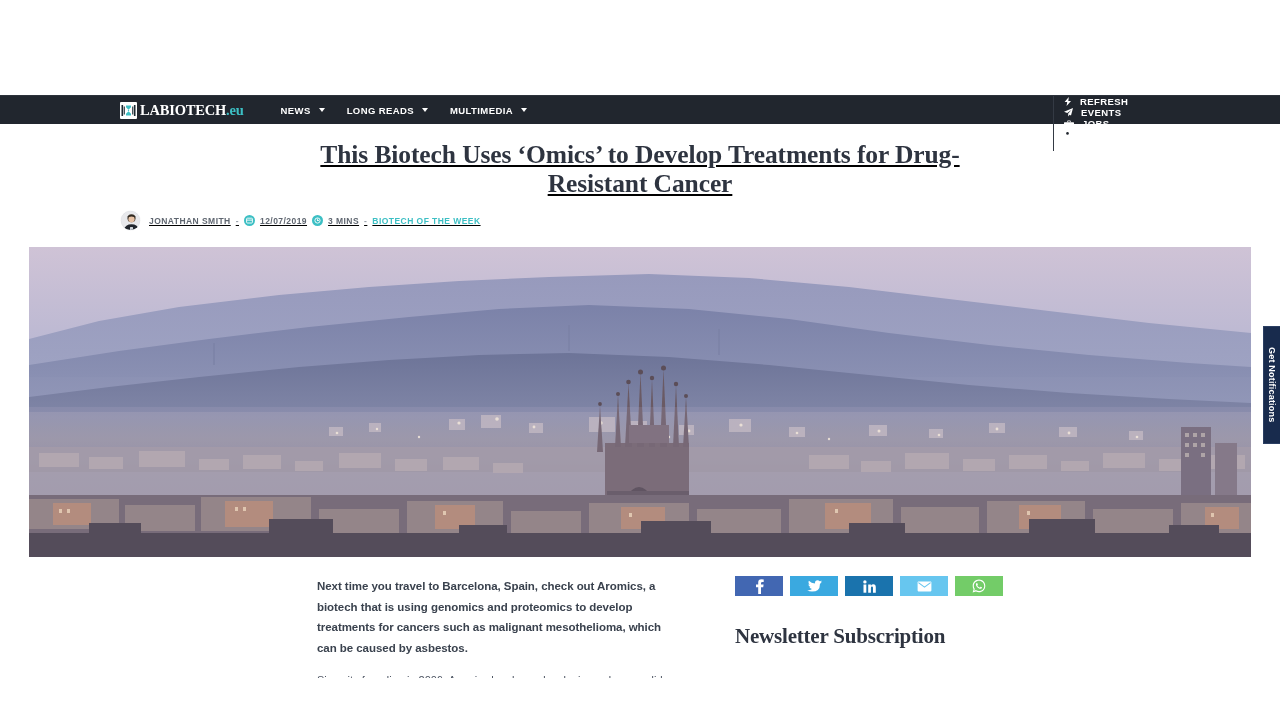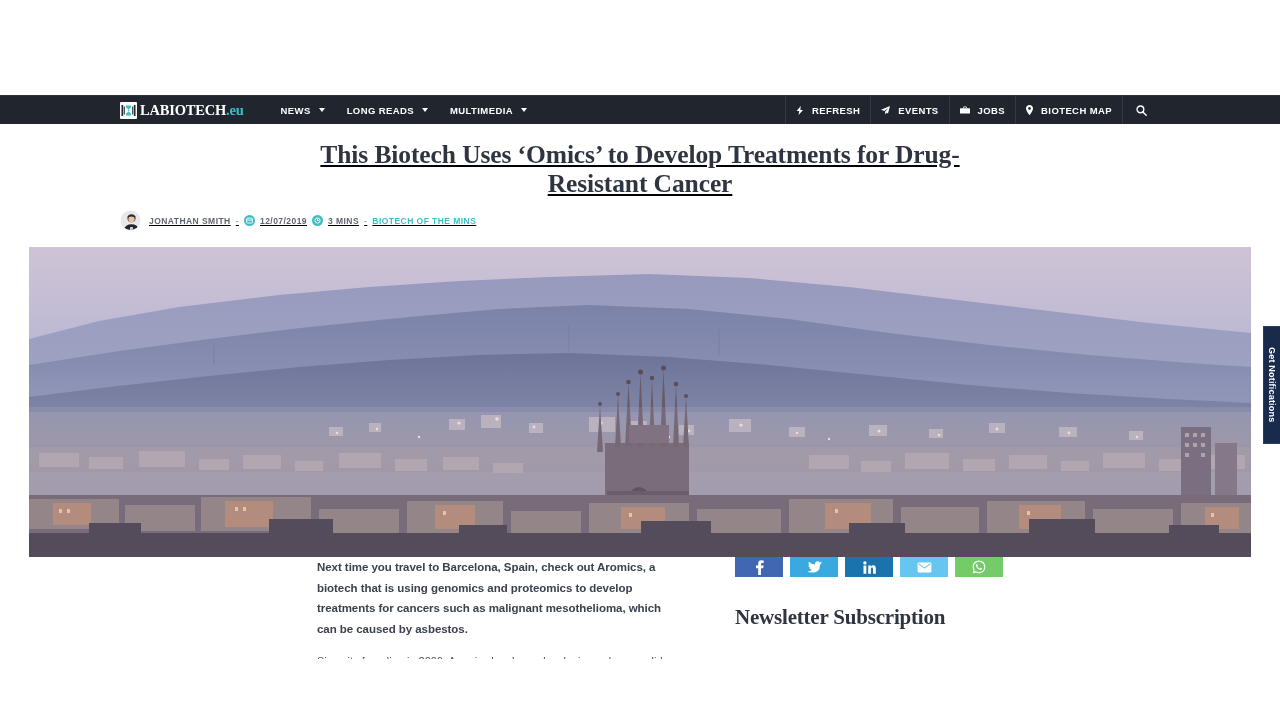--- a/index.html
+++ b/index.html
@@ -55,21 +55,21 @@
   .caret {
     width:0;height:0;
     border-left:3.5px solid transparent;
     border-right:3.5px solid transparent;
     border-top:4px solid #ffffff;
     display:inline-block;
   }
 
   .nav-right {
     margin-left:auto;
-    display:flex; align-items:stretch; height:100%;
+    display:flex; align-items:stretch; height:100%;flex-direction:column;
   }
   .nav-right .nav-item {
     border-left:1px solid #343a44;
     padding:0 10px;
   }
   .nav-right .nav-item:last-child { padding:0 13px; }
   .ico { display:inline-block; line-height:0; }
   .ico svg { display:block; }
 
   
@@ -119,20 +119,21 @@
   .hero-wrap {
     width:1222px; margin:16px auto 0;
     height:310px;
     position:relative; overflow:hidden;
   }
   .hero { width:100%; height:100%; display:block; }
 
   
   .cols {
     width:1040px; margin:0 auto;
+    padding-top:19px;
     display:flex; gap:0;
   }
   .col-main { width:545px; padding-left:197px; }
   .col-side { width:495px; padding-left:70px; }
 
   .lead {
     font-size:11.5px;
     line-height:1.78;
     font-weight:700;
     color:#3a424e;
@@ -300,21 +301,21 @@
     <span class="by-text">12/07/2019</span>
     <span class="by-ico">
       <svg width="7" height="7" viewBox="0 0 7 7">
           <circle cx="3.5" cy="3.5" r="2.6" fill="none" stroke="#fff" stroke-width="0.9"></circle>
           <line x1="3.5" y1="3.5" x2="3.5" y2="1.9" stroke="#fff" stroke-width="0.8" stroke-linecap="round"></line>
           <line x1="3.5" y1="3.5" x2="4.7" y2="3.5" stroke="#fff" stroke-width="0.8" stroke-linecap="round"></line>
         </svg>
     </span>
     <span class="by-text">3 MINS</span>
     <span class="by-sep">-</span>
-    <span class="by-cat">BIOTECH OF THE MINS</span>
+    <span class="by-cat">BIOTECH OF THE WEEK</span>
   </div>
 </div>
 
 <div class="hero-wrap">
   <svg class="hero" viewBox="0 0 1222 310" preserveAspectRatio="none">
     <defs>
       <linearGradient id="sky" x1="0" y1="0" x2="0" y2="1">
         <stop offset="0%" stop-color="#cfc3d6"></stop>
         <stop offset="35%" stop-color="#b9b7d2"></stop>
         <stop offset="70%" stop-color="#a9aecb"></stop>

